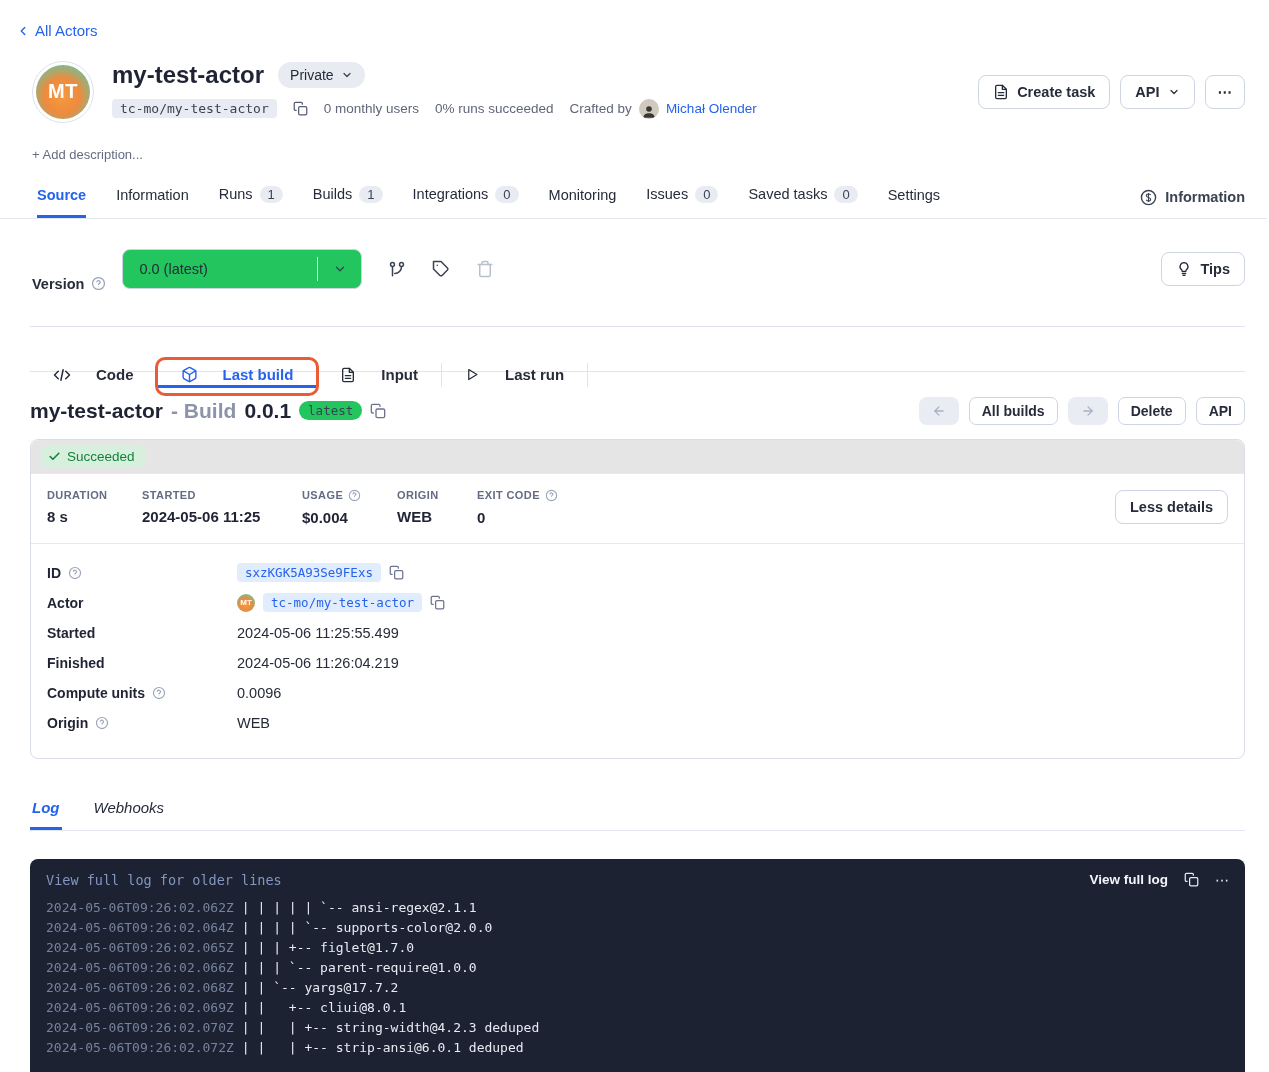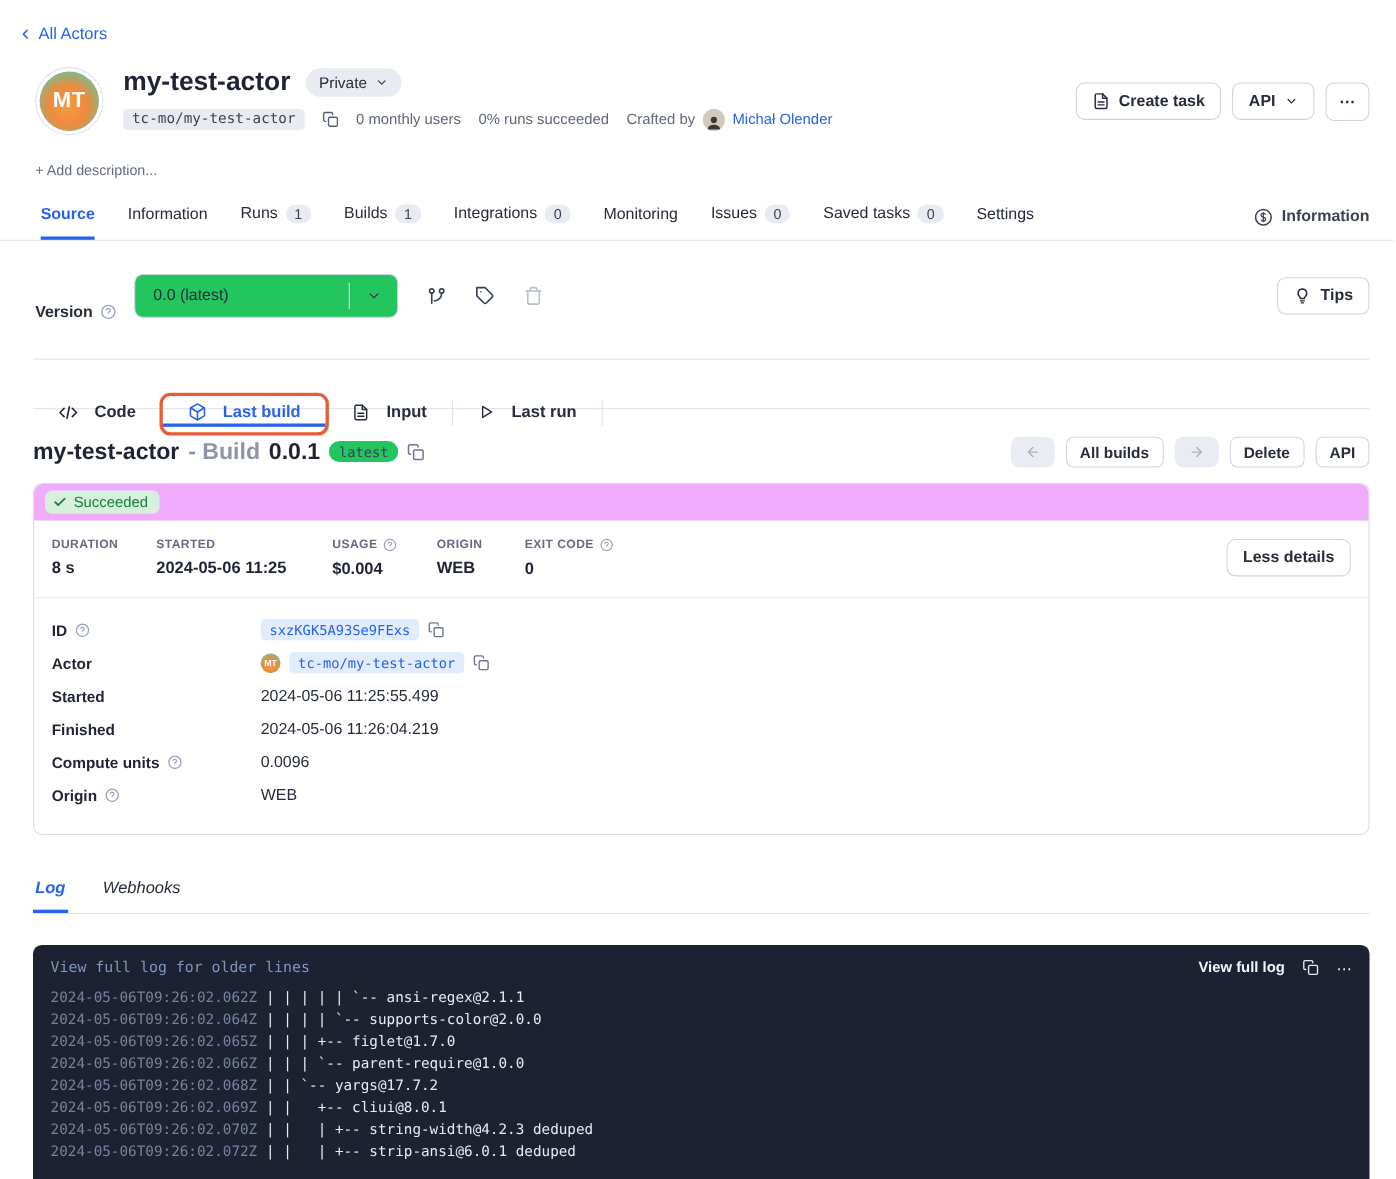--- a/index.html
+++ b/index.html
@@ -74,38 +74,38 @@
   }
   .select .sel-text { padding-left:16px; flex:1; font-size:14.5px; color:#272c3a; }
   .select .sel-arrow { width:44px; height:24px; border-left:1px solid #e0e4ee; display:flex; align-items:center; justify-content:center; color:#3b4252; }
   .ver-icons { display:flex; align-items:center; gap:26px; margin-left:26px; color:#3b4252; }
   .ver-icons .icon { cursor:pointer; }
   .ver-icons .icon.disabled { color:#b9bfce; cursor:default; }
   .tips-btn { margin-left:auto; }
 
   
   .strip { display:flex; margin:34px 22px 0 30px; border-top:1px solid #dfe3ee; border-bottom:1px solid #dfe3ee; height:46px; }
-  .stab { display:flex; align-items:center; gap:15px; padding:12px 23px; border-right:1px solid #dfe3ee; font-size:15px; font-weight:600; color:#272c3a; cursor:pointer; position:relative;margin-top:36px; }
+  .stab { display:flex; align-items:center; gap:25px; padding:12px 23px; border-right:1px solid #dfe3ee; font-size:15px; font-weight:600; color:#272c3a; cursor:pointer; position:relative;margin-top:36px; }
   .stab.active { color:#2563eb; }
   .stab.active::after { content:''; position:absolute; left:0; right:0; bottom:-1px; height:3px; background:#2563eb; }
   .stab.annotated::before {
     content:''; position:absolute; inset:-6px -3px -9px -3px;
     border:3px solid #e95c35; border-radius:10px; pointer-events:none; z-index:3;
   }
 
   
   .build-header { display:flex; align-items:center; margin:25px 22px 0 30px; }
   .build-title { display:flex; align-items:center; gap:8px; font-size:21px; font-weight:700; color:#1f2334; }
   .build-title .sep { color:#8d93a8; }
   .latest-badge { background:#22c55e; color:#3b4252; border-radius:10px; padding:2px 9px; font-size:12.5px; font-weight:400; }
   .build-actions { margin-left:auto; display:flex; align-items:center; gap:10px; }
 
   
   .card { margin:14px 22px 0 30px; border:1px solid #d9dde8; border-radius:8px; background:#fff; }
-  .card-status { background:#f0abfc; border-bottom:1px solid #e6e9f1; border-radius:8px 8px 0 0; padding:6px 10px; }
+  .card-status { background:#e5e5e5; border-bottom:1px solid #e6e9f1; border-radius:8px 8px 0 0; padding:6px 10px; }
   .status-badge { display:inline-flex; align-items:center; gap:6px; background:#d7f0de; color:#157f3c; border-radius:6px; padding:3px 10px 3px 7px; font-size:13.5px; }
   .card-stats { display:flex; align-items:flex-start; padding:15px 16px 17px; border-bottom:1px solid #e6e9f1; }
   .stat { display:flex; flex-direction:column; gap:7px; }
   .stat-label { display:inline-flex; align-items:center; gap:5px; font-size:11px; font-weight:700; letter-spacing:.4px; color:#646b82; }
   .stat-value { font-size:15px; font-weight:700; color:#1f2334; }
   .w-duration { width:95px; } .w-started { width:160px; } .w-usage { width:95px; } .w-origin { width:80px; }
   .less-btn { margin-left:auto; align-self:center; }
   .card-details { padding:14px 16px 20px; }
   .drow { display:flex; align-items:center; min-height:30px; }
   .dlabel { width:190px; display:inline-flex; align-items:center; gap:7px; font-weight:700; font-size:14px; color:#1f2334; flex:none; }

